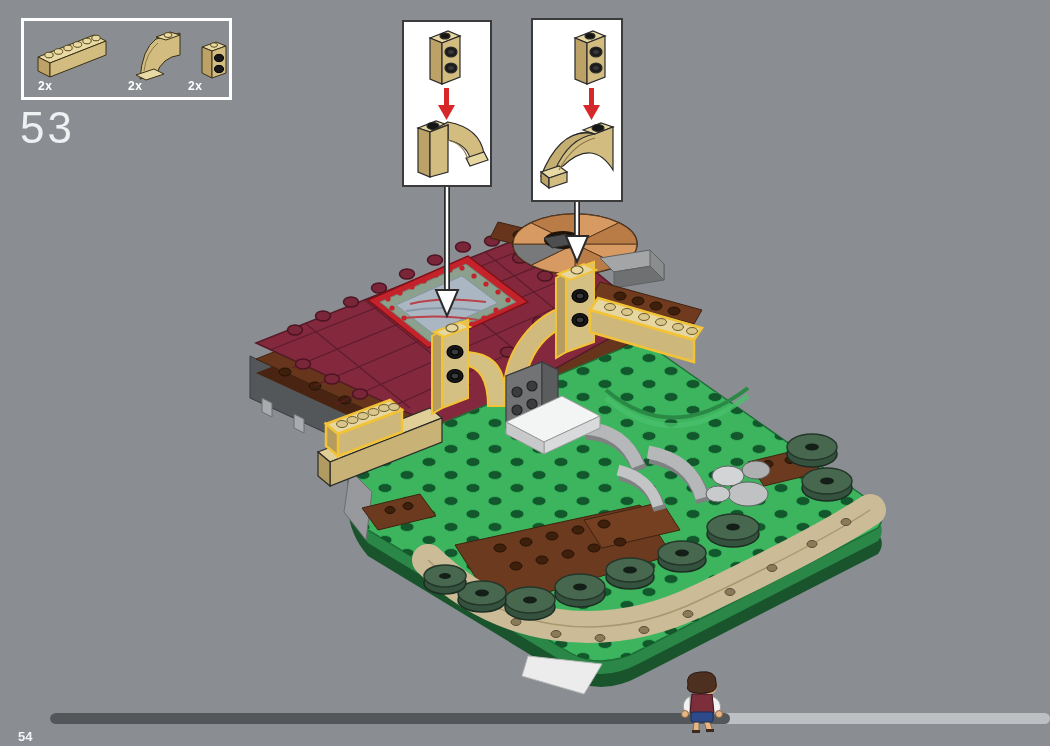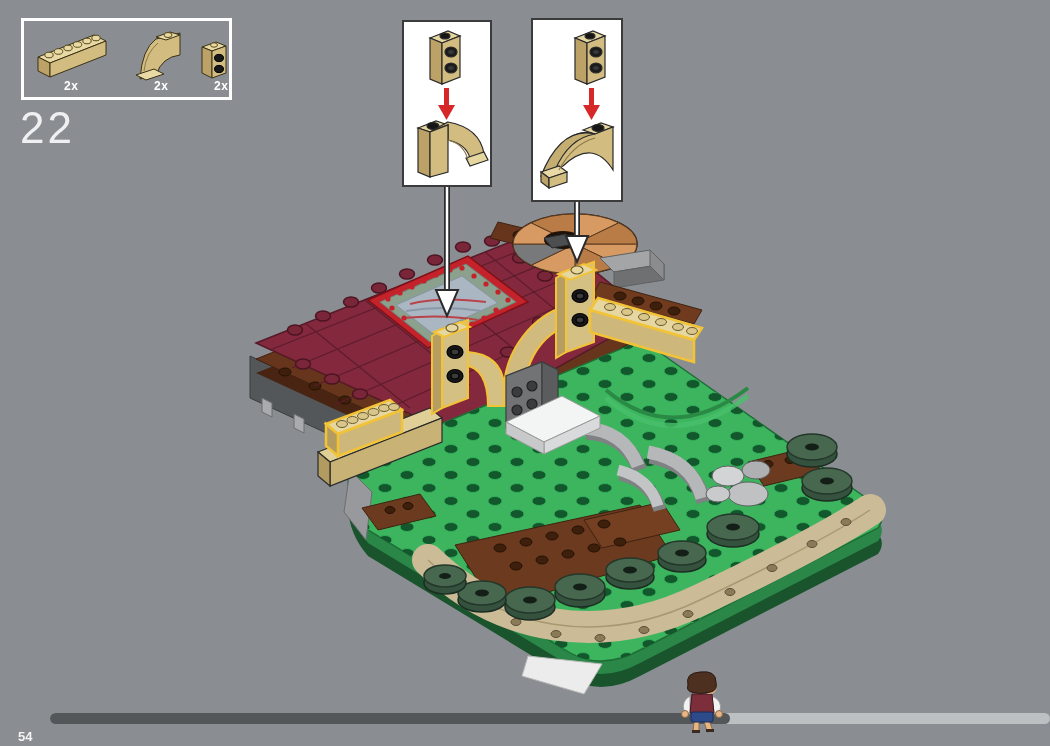--- a/index.html
+++ b/index.html
@@ -11,21 +11,21 @@
   }
   .page{position:absolute;inset:0;width:1050px;height:746px;}
 
   
   .parts-panel{
     position:absolute;left:21px;top:18px;width:205px;height:76px;
     border:3px solid #ffffff;
   }
   .part-count{
     position:absolute;bottom:4px;
-    color:#ffffff;font-size:12px;font-weight:bold;letter-spacing:.5px;margin-left:26px;
+    color:#ffffff;font-size:12px;font-weight:bold;letter-spacing:.5px;
   }
   .pc1{left:14px;} .pc2{left:104px;} .pc3{left:164px;}
 
   
   .step-number{
     position:absolute;left:20px;top:103px;
     color:#eef0f2;font-size:44px;font-weight:400;letter-spacing:3px;
   }
 
   
@@ -429,21 +429,21 @@
         <ellipse cx="190" cy="24" rx="3.5" ry="2.2" fill="#e8d9a5" stroke="#564717"></ellipse>
         <ellipse cx="195" cy="37" rx="4.5" ry="3.6" fill="#181818" stroke="#000"></ellipse>
         <ellipse cx="195" cy="48" rx="4.5" ry="3.6" fill="#181818" stroke="#000"></ellipse>
       </g>
     </svg>
     <span class="part-count pc1">2x</span>
     <span class="part-count pc2">2x</span>
     <span class="part-count pc3">2x</span>
   </div>
 
-  <div class="step-number">22</div>
+  <div class="step-number">53</div>
 
   <div class="callout callout1">
     <svg width="86" height="163" viewBox="0 0 86 163">
       <g stroke="#2a2a2a" stroke-width="1.2">
         <polygon points="26,16 44,9 56,14 38,21" fill="#e6d7a1"></polygon>
         <polygon points="26,16 38,21 38,62 26,57" fill="#bda268"></polygon>
         <polygon points="38,21 56,14 56,55 38,62" fill="#d2bc80"></polygon>
         <ellipse cx="41" cy="14" rx="5" ry="3" fill="#161616"></ellipse>
         <ellipse cx="47" cy="30" rx="6" ry="5" fill="#181818"></ellipse>
         <ellipse cx="47" cy="30" rx="3" ry="2.2" fill="#3a3a3a"></ellipse>

